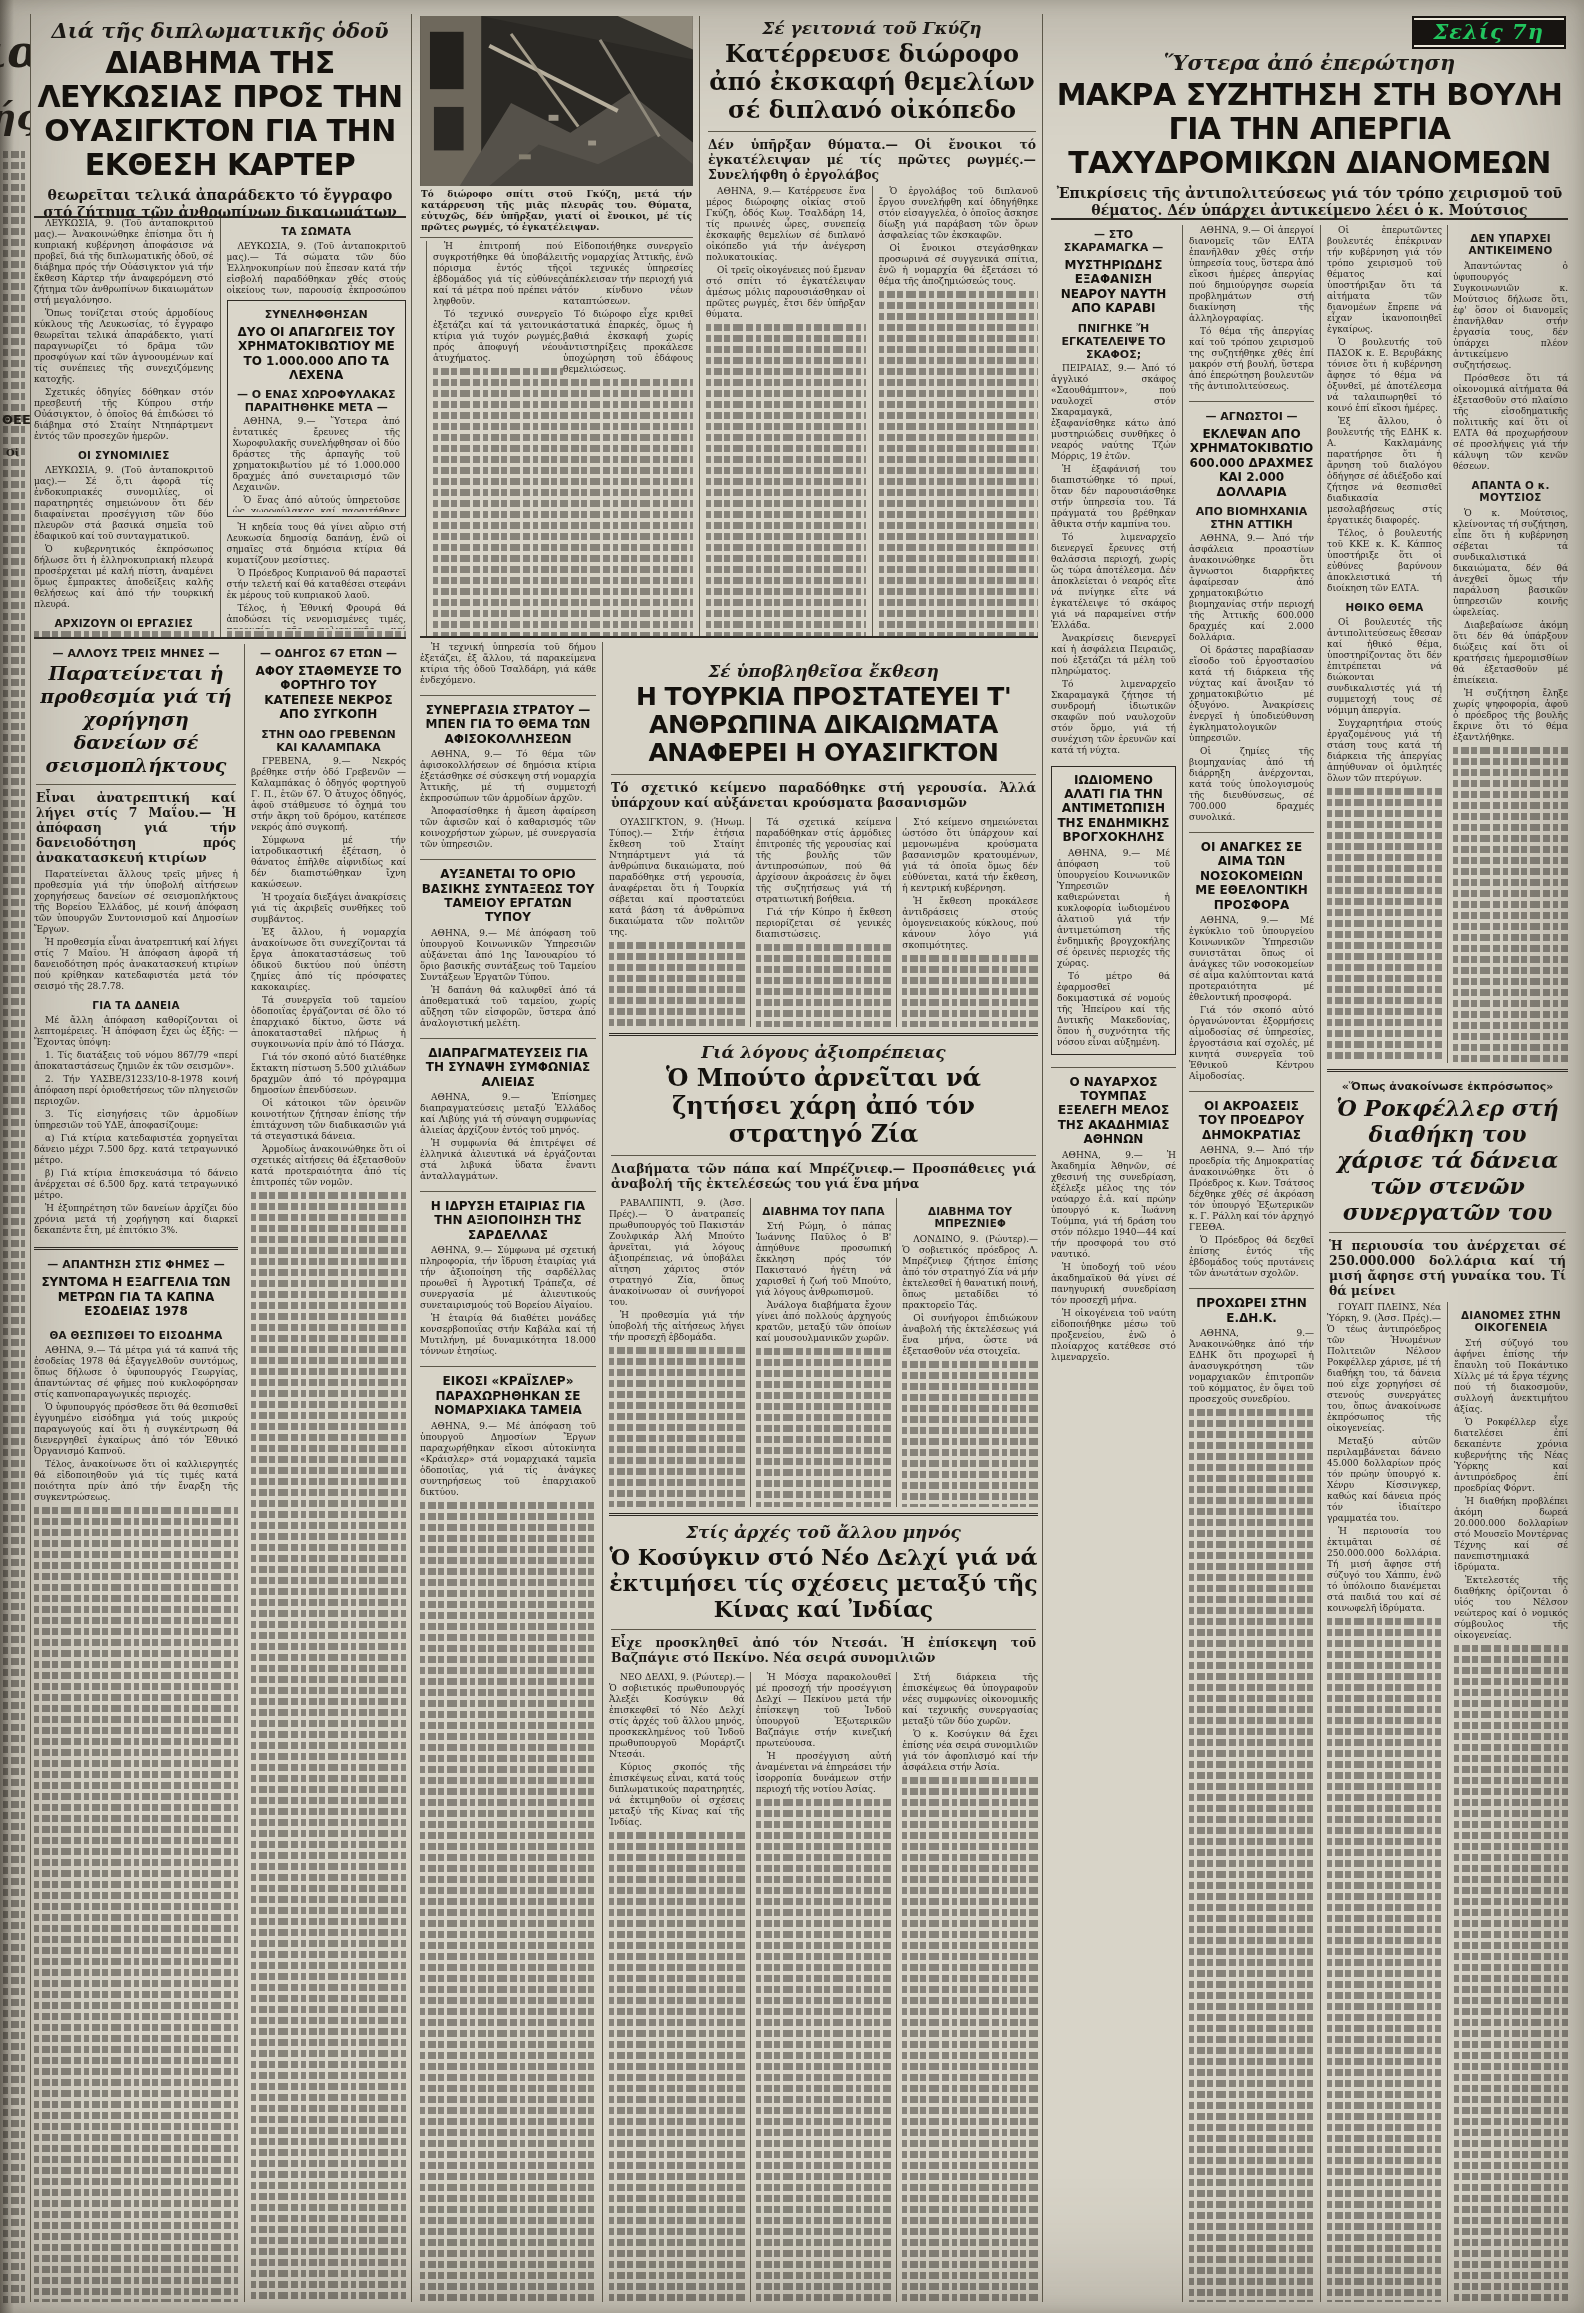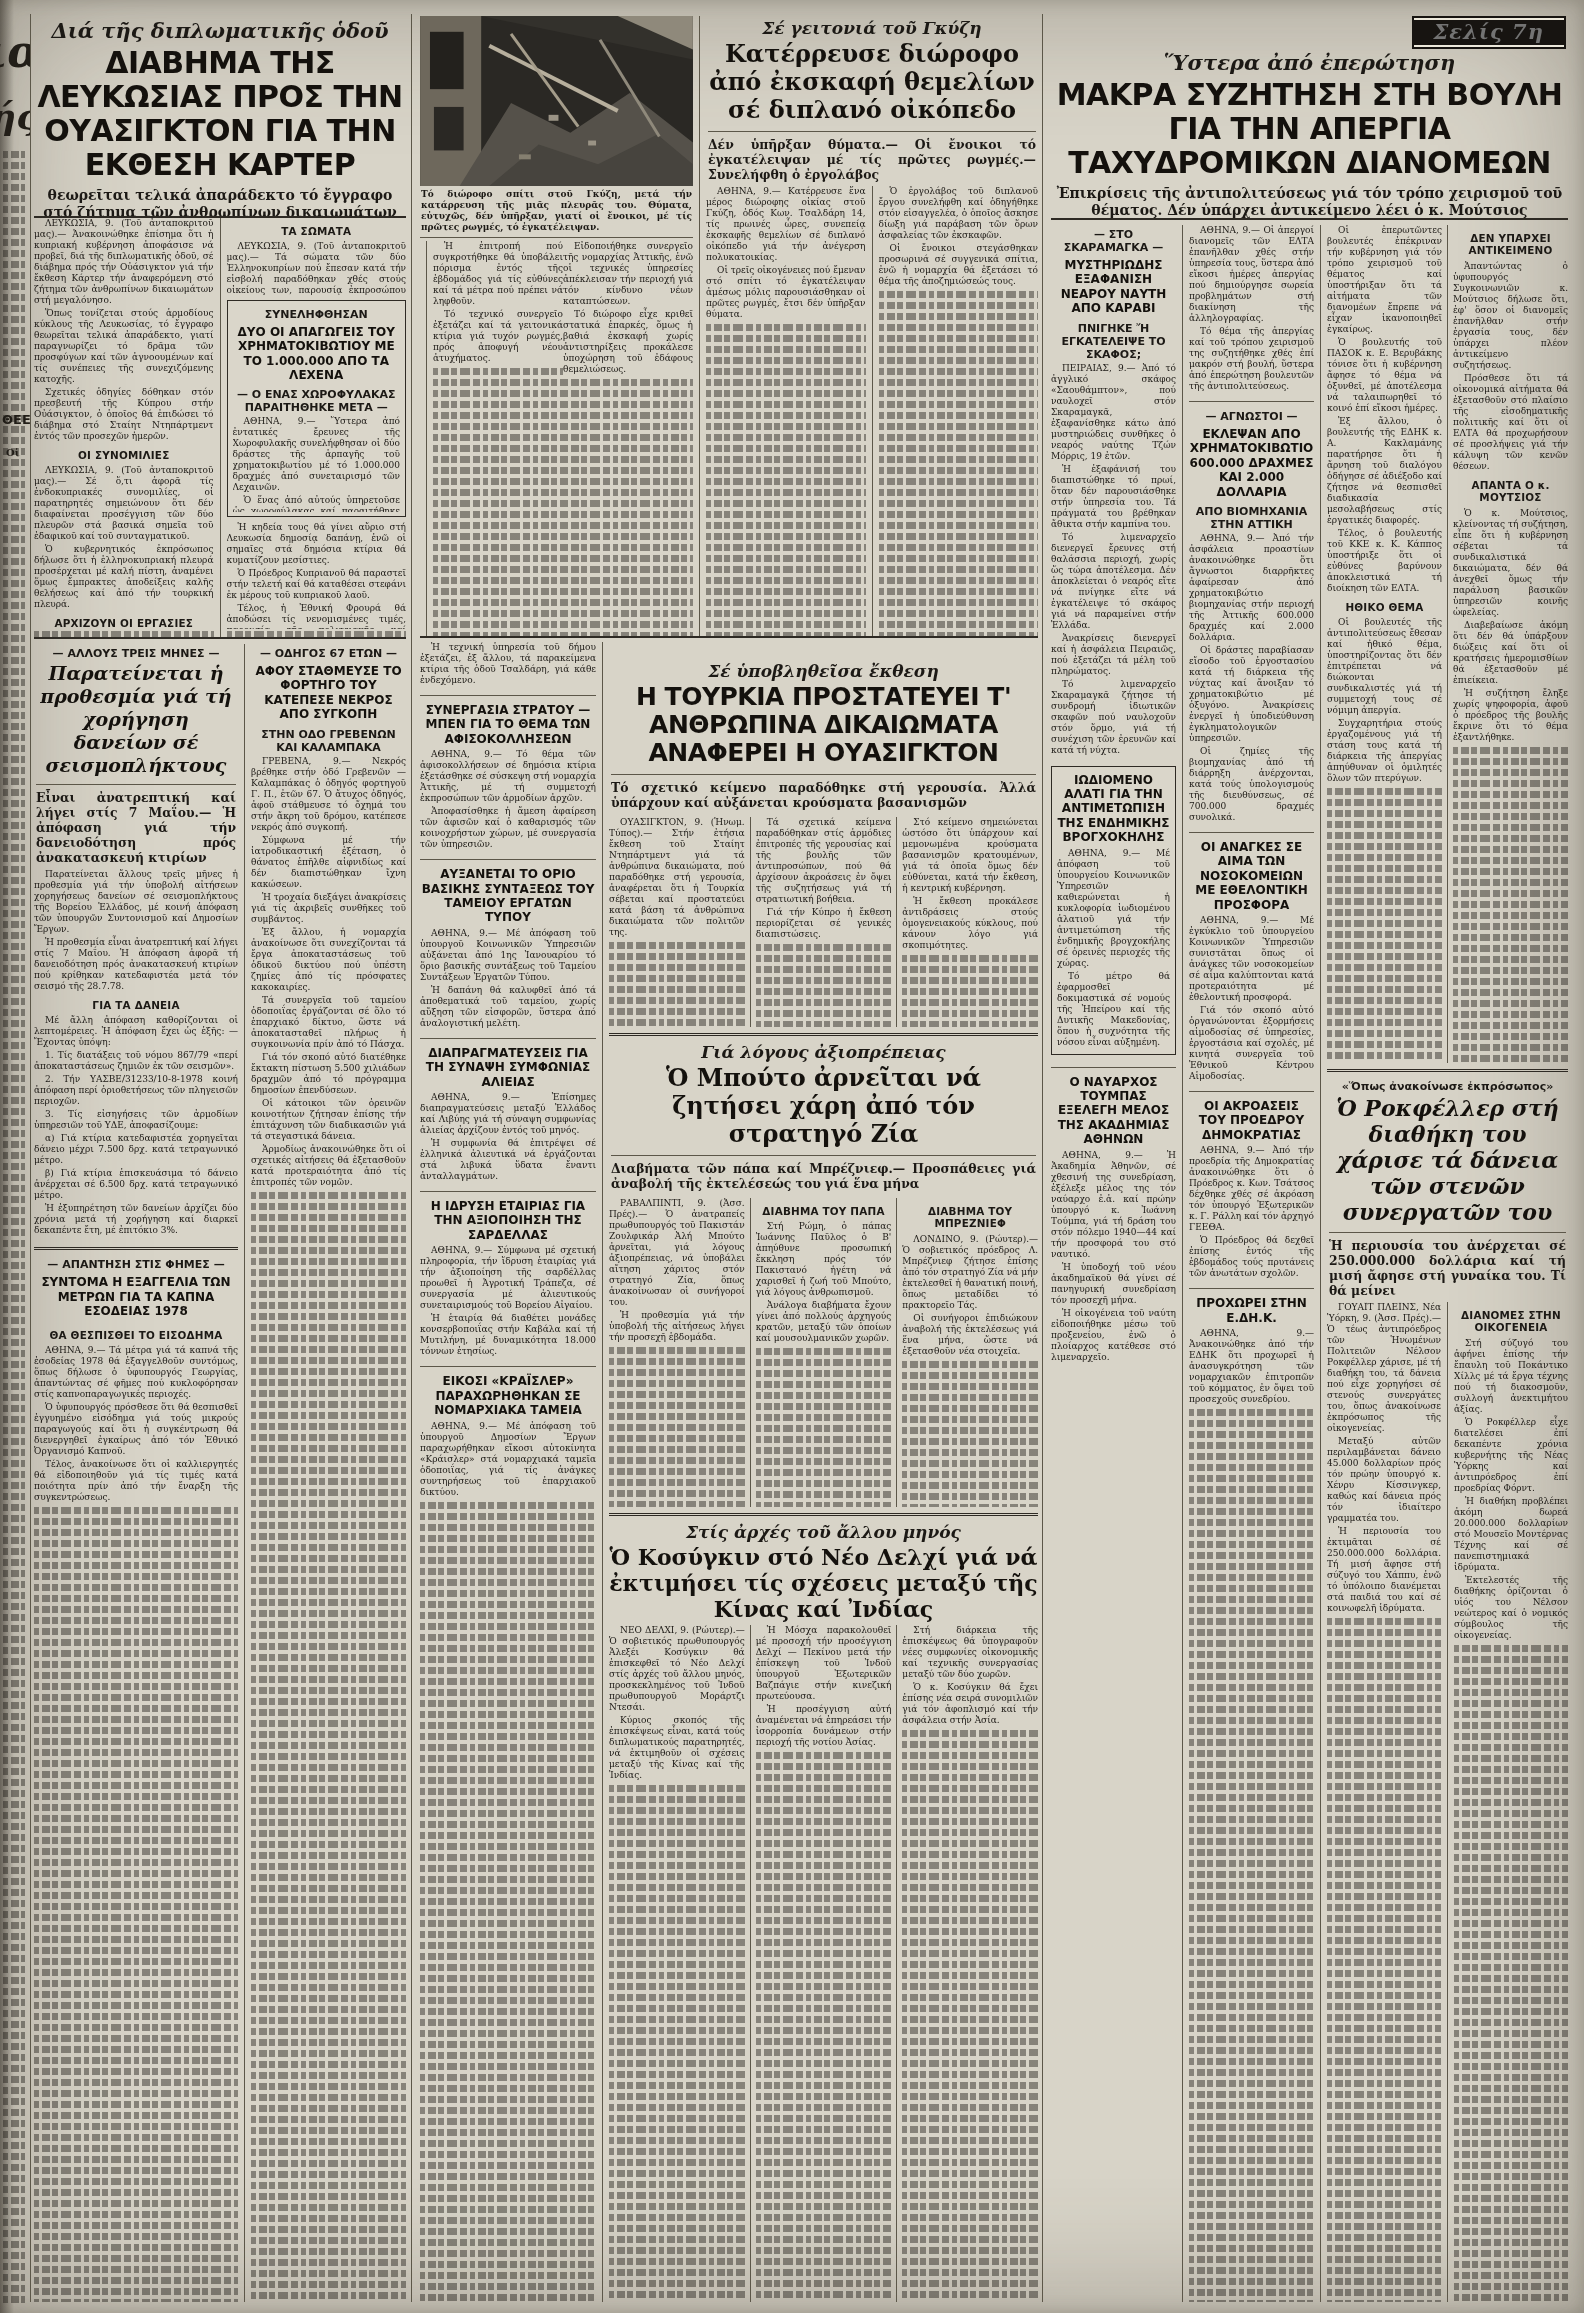--- a/index.html
+++ b/index.html
@@ -61,21 +61,21 @@
   .artblock{border-top:3px double #2e2a24;margin-top:6px;padding-top:4px;}
   .artblock.first{border-top:none;margin-top:17px;padding-top:0;}
   .cols3{margin-top:3px;}
   .cols3 .col3{flex:1;display:flex;flex-direction:column;overflow:hidden;min-width:0;}
   .cols3 .col3 + .col3{border-left:1px solid #5c5749;padding-left:5px;margin-left:5px;}
   .tky-cols{height:210px;}
   .bhu-cols{height:309px;}
   .kos-cols{flex:1;}
   
   .right-head{position:relative;text-align:center;border-bottom:2px solid #2e2a24;padding:32px 0 6px;height:204px;box-sizing:border-box;}
-  .selis{position:absolute;right:2px;top:0;background:#171411;color:#737373;font-style:italic;font-weight:bold;
+  .selis{position:absolute;right:2px;top:0;background:#171411;color:#22c55e;font-style:italic;font-weight:bold;
          font-size:21px;line-height:24px;padding:2px 20px 3px;letter-spacing:1px;
          box-shadow:inset 0 2px 0 #ece8db, inset 0 -2px 0 #ece8db;border:2px solid #171411;}
   .right-body{flex:1;padding-top:5px;}
   .rcolA{width:125px;align-items:center;}
   .rcolB{width:125px;}
   .east{flex:1;}
   .parl{height:838px;display:flex;}
   .parl .pcol{flex:1;display:flex;flex-direction:column;overflow:hidden;min-width:0;}
   .parl .pcol + .pcol{border-left:1px solid #5c5749;padding-left:5px;margin-left:5px;}
   .rock{flex:1;border-top:3px double #2e2a24;margin-top:6px;padding-top:5px;display:flex;flex-direction:column;overflow:hidden;}
@@ -367,20 +367,21 @@
                   <p>Οἱ συνήγοροι ἐπιδιώκουν ἀναβολή τῆς ἐκτελέσεως γιά ἕνα μήνα, ὥστε νά ἐξετασθοῦν νέα στοιχεῖα.</p>
                 </div>
                 <div class="faux"></div>
               </div>
           </div>
         </div>
 
         <div class="artblock flexcol" style="flex:1;">
           <div class="kicker-sm">Στίς ἀρχές τοῦ ἄλλου μηνός</div>
           <h2 class="h-lower h22">Ὁ Κοσύγκιν στό Νέο Δελχί γιά νά ἐκτιμήσει τίς σχέσεις μεταξύ τῆς Κίνας καί Ἰνδίας</h2>
+          <div class="subhead sm">Εἶχε προσκληθεῖ ἀπό τόν Ντεσάι. Ἡ ἐπίσκεψη τοῦ Βαζπάγιε στό Πεκίνο. Νέα σειρά συνομιλιῶν</div>
           <div class="row cols3 kos-cols">
             <div class="col3">
                 <div class="body">
                   <p>ΝΕΟ ΔΕΛΧΙ, 9. (Ρώυτερ).— Ὁ σοβιετικός πρωθυπουργός Ἀλεξέι Κοσύγκιν θά ἐπισκεφθεῖ τό Νέο Δελχί στίς ἀρχές τοῦ ἄλλου μηνός, προσκεκλημένος τοῦ Ἰνδοῦ πρωθυπουργοῦ Μοράρτζι Ντεσάι.</p>
                   <p>Κύριος σκοπός τῆς ἐπισκέψεως εἶναι, κατά τούς διπλωματικούς παρατηρητές, νά ἐκτιμηθοῦν οἱ σχέσεις μεταξύ τῆς Κίνας καί τῆς Ἰνδίας.</p>
                 </div>
                 <div class="faux"></div>
               </div>
             <div class="col3">
                 <div class="body">

